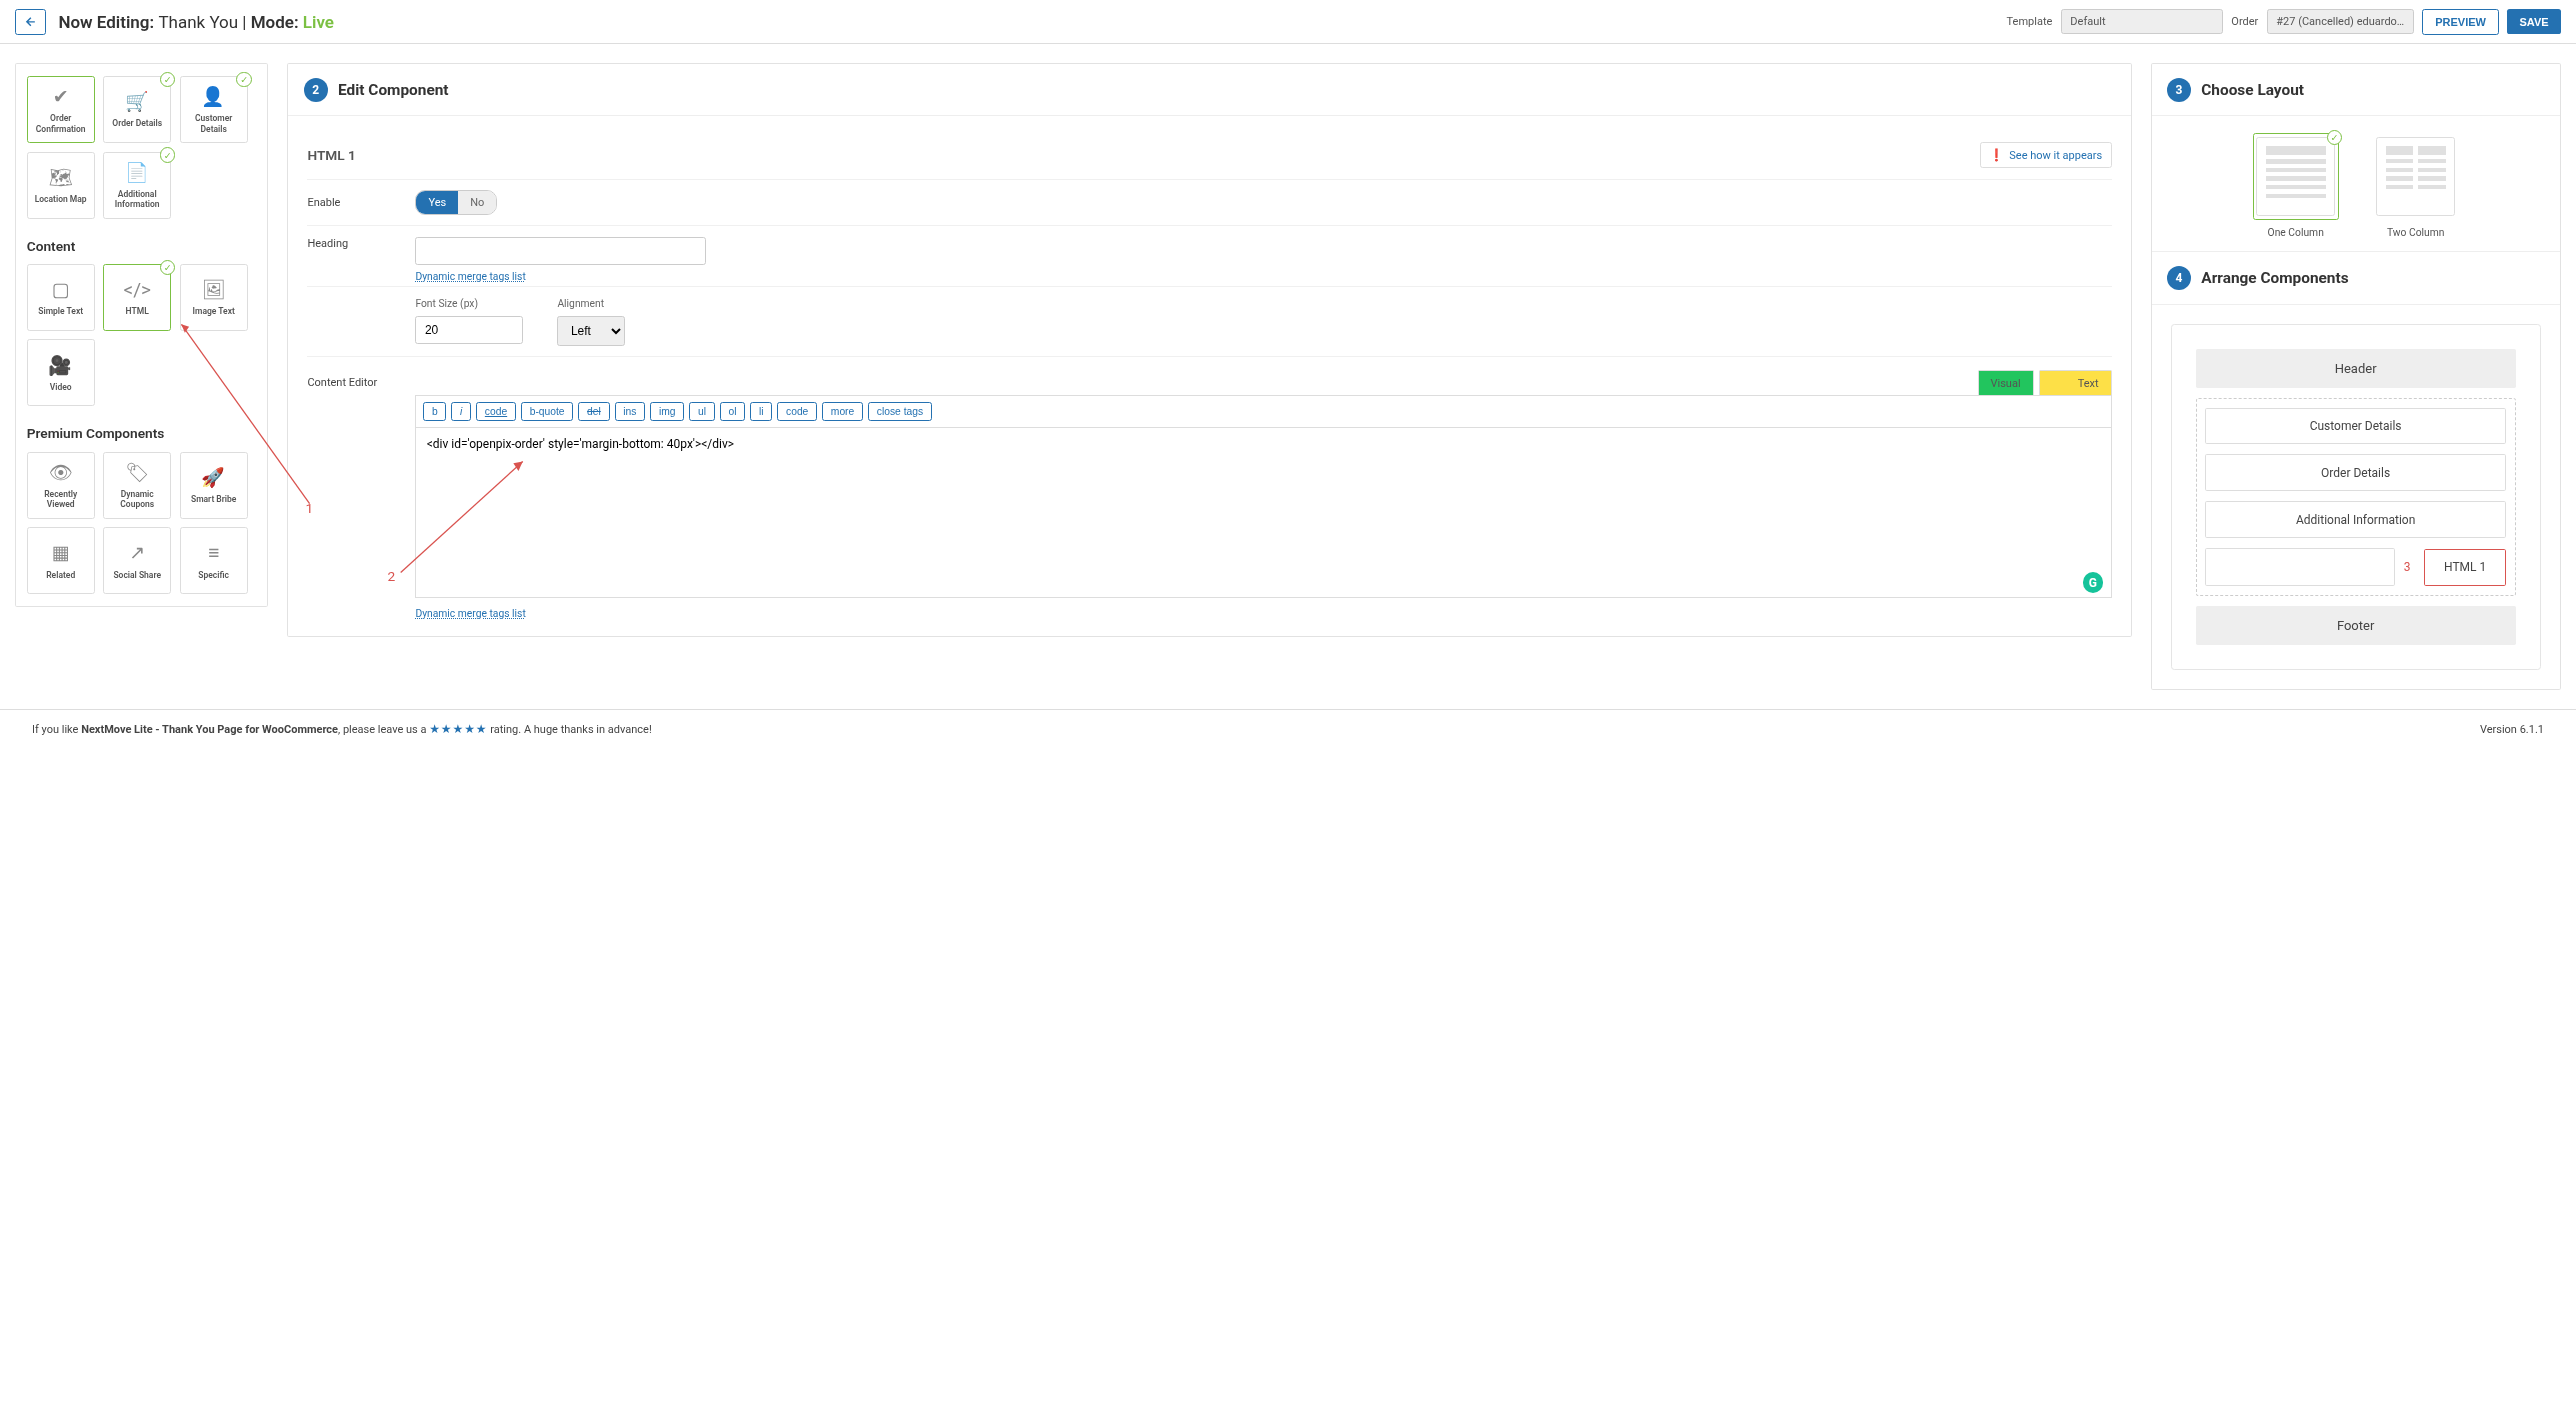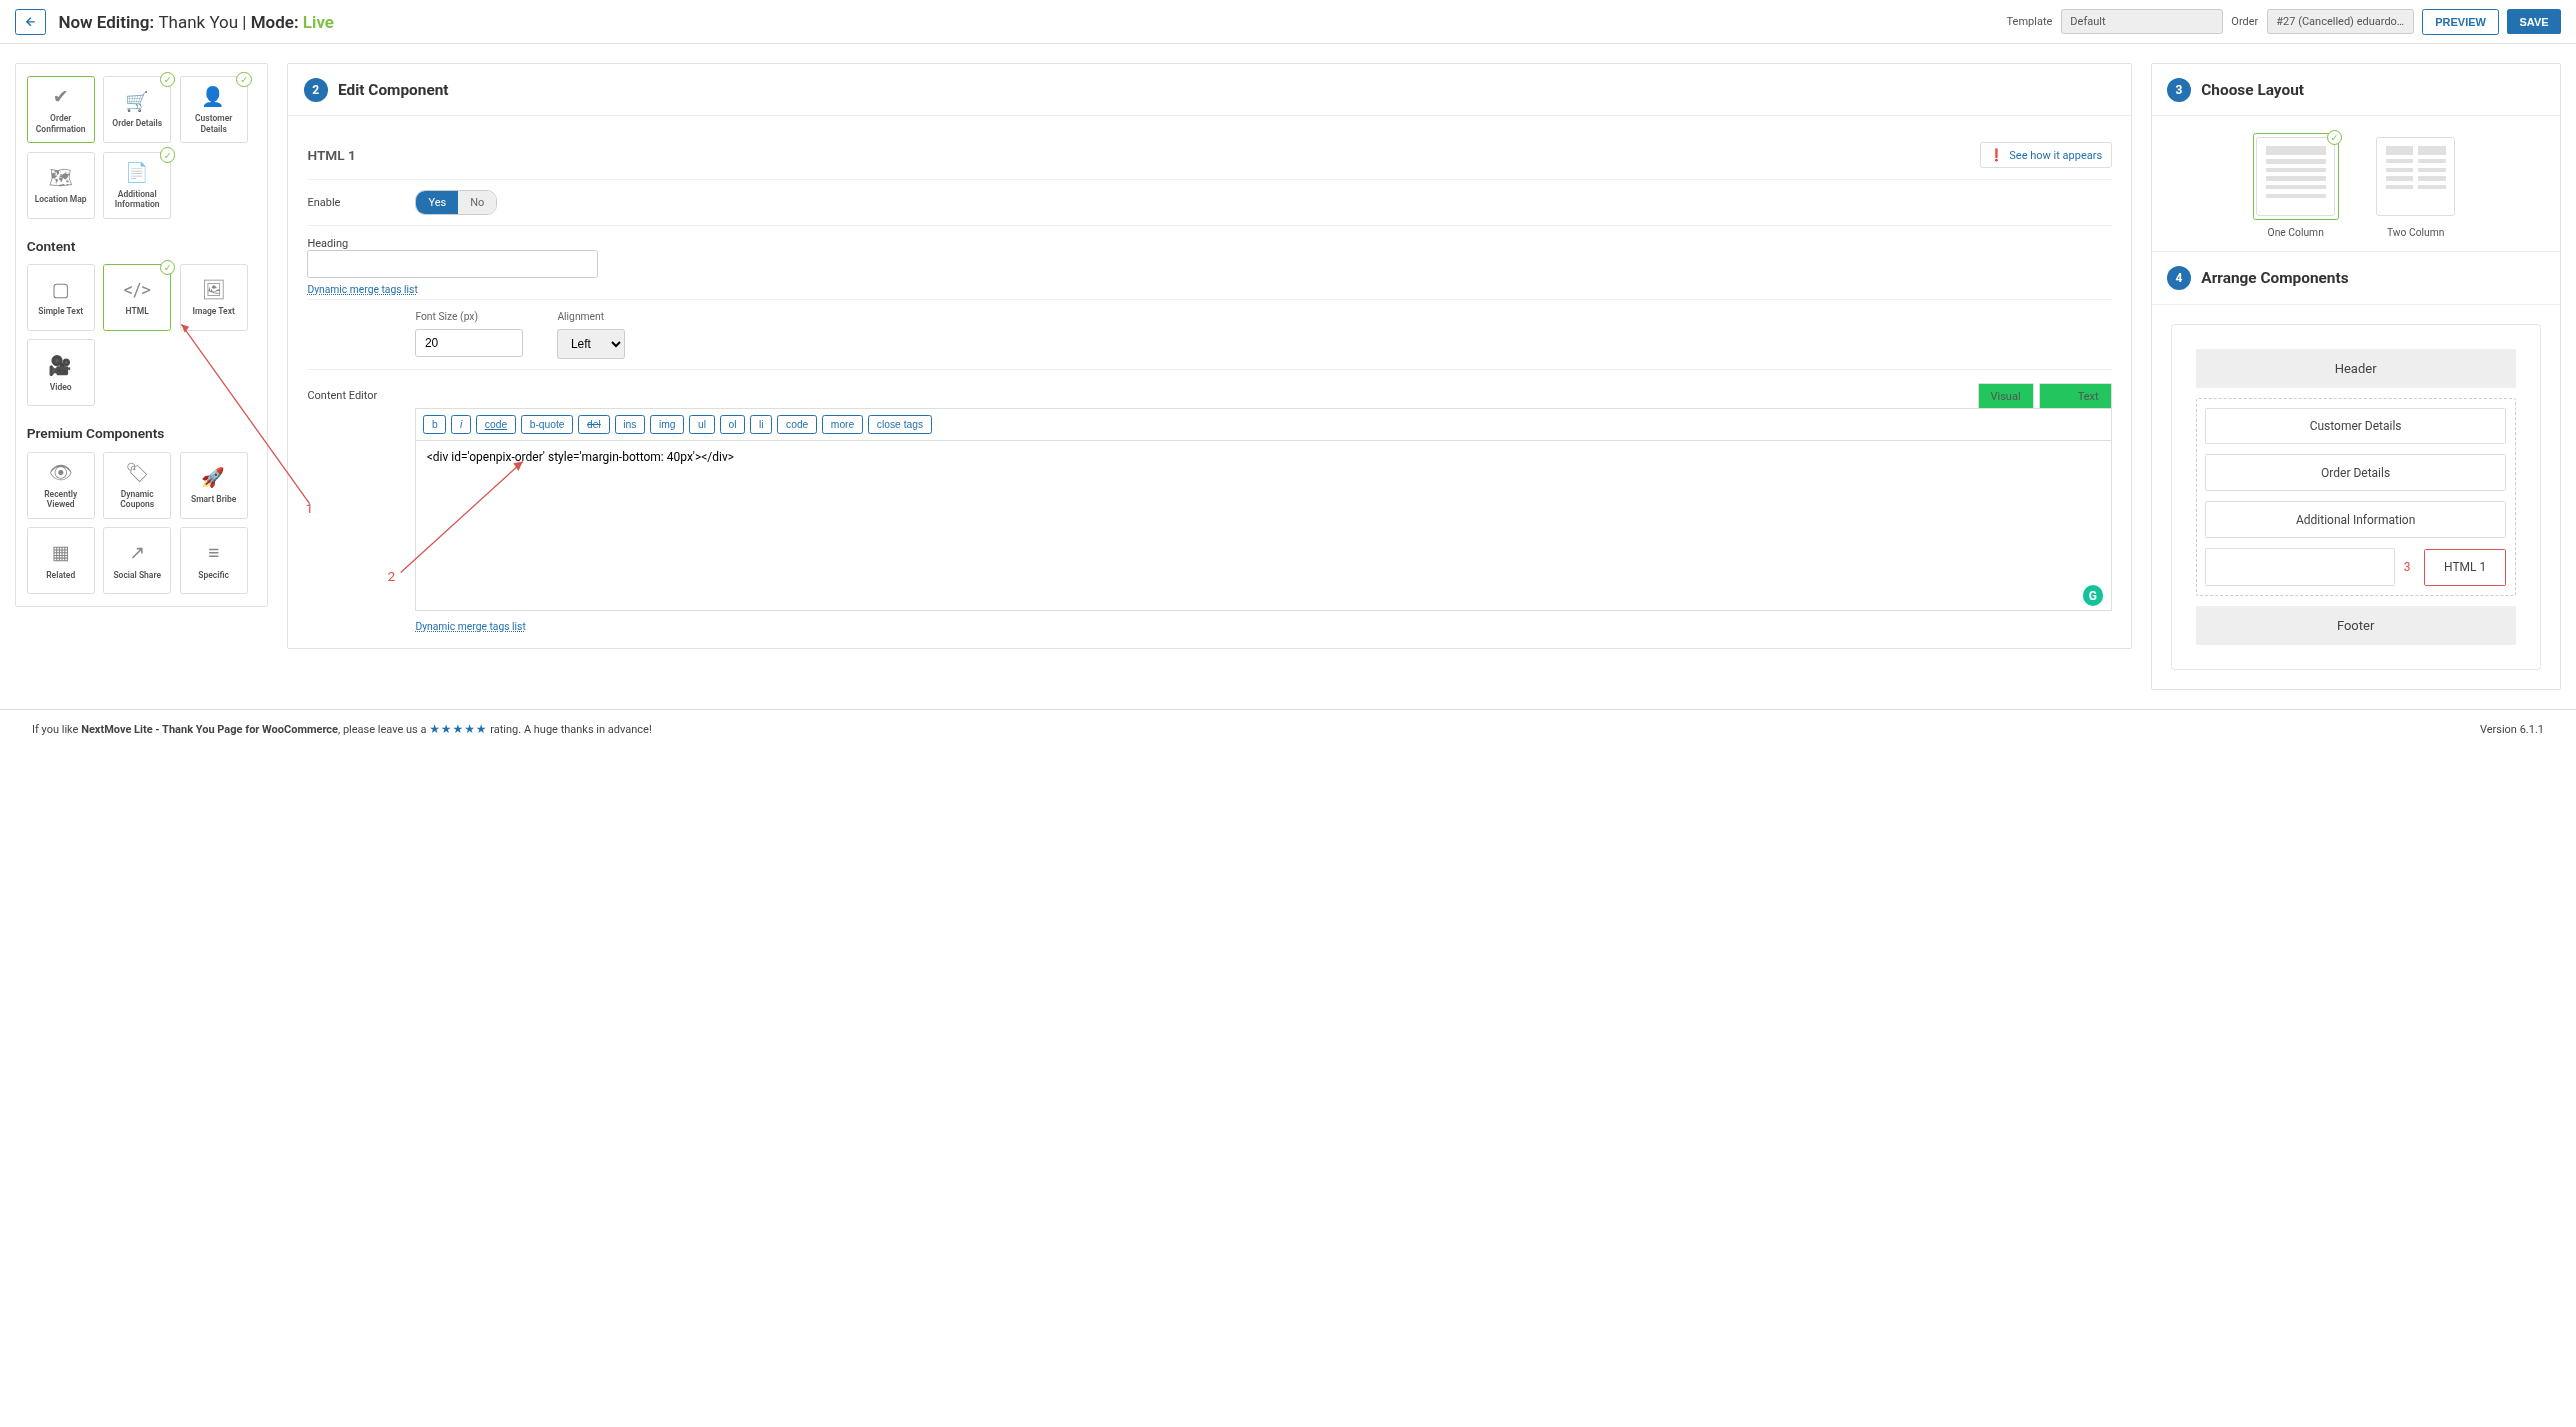--- a/index.html
+++ b/index.html
@@ -55,21 +55,21 @@
 .text-input { border: 0.9px solid #ccc; border-radius: 2.6px; padding: 6px 8.5px; font-size: 12px; width: 291px; }
 .merge-link { font-size: 10.3px; color: #2471b1; text-decoration: underline dotted; margin-top: 5.1px; display: inline-block; cursor: pointer; }
 .sub-row { display: flex; gap: 34px; }
 .sub-col .sub-label { font-size: 10.3px; color: #666; margin-bottom: 5.1px; display: block; }
 .num-input { width: 108px; border: 0.9px solid #ccc; border-radius: 2.6px; padding: 6px 8.5px; font-size: 12px; }
 .sel-input { width: 68px; border: 0.9px solid #ccc; border-radius: 2.6px; padding: 6px 8.5px; font-size: 12px; }
 
 .editor-block { padding-top: 13.7px; }
 .editor-tabs { display: flex; justify-content: flex-end; gap: 5.1px; }
 .editor-tab { border: 0.9px solid #ddd; border-bottom: none; background: #22c55e; padding: 5.1px 12px; font-size: 11px; color: #555; cursor: pointer; border-radius: 1.7px 1.7px 0 0; }
-.editor-tab.active { background: #22c55e; padding-left: 38px; }
+.editor-tab.active { background: #fde047; padding-left: 38px; }
 .editor-toolbar { border: 0.9px solid #ddd; border-bottom: none; padding: 6.8px; display: flex; flex-wrap: wrap; gap: 5.1px; }
 .ed-btn { border: 0.9px solid #2471b1; background: #fff; color: #2471b1; padding: 2.6px 7.7px; font-size: 10.3px; border-radius: 2.6px; cursor: pointer; }
 .ed-btn.strike { text-decoration: line-through; }
 .ed-area { border: 0.9px solid #ddd; width: 100%; height: 171px; padding: 8.5px 10.3px; font-family: inherit; font-size: 12px; resize: none; position: relative; }
 .ed-wrap { position: relative; }
 .grammarly { position: absolute; right: 8.5px; bottom: 8.5px; width: 20.5px; height: 20.5px; border-radius: 50%; background: #15c39a; color: #fff; display: flex; align-items: center; justify-content: center; font-size: 12px; font-weight: 700; }
 
 
 .layout-row { display: flex; gap: 34px; justify-content: center; padding: 17px 0 12px; }
 .layout-opt { text-align: center; cursor: pointer; position: relative; }
@@ -220,21 +220,21 @@
           <span>See how it appears</span>
         </div>
       </div>
       <div class="row-line">
         <div class="fld-label">Enable</div>
         <div class="toggle">
           <span class="on">Yes</span>
           <span class="off">No</span>
         </div>
       </div>
-      <div class="row-line" style="align-items:flex-start; padding-bottom:3.4px;flex-direction:column;">
+      <div class="row-line" style="align-items:flex-start; padding-bottom:3.4px;">
         <div class="fld-label">Heading</div>
         <div>
           <input class="text-input" value="" style="">
           <div><a class="merge-link">Dynamic merge tags list</a></div>
         </div>
       </div>
       <div class="row-line">
         <div class="fld-label"></div>
         <div class="sub-row">
           <div class="sub-col">

